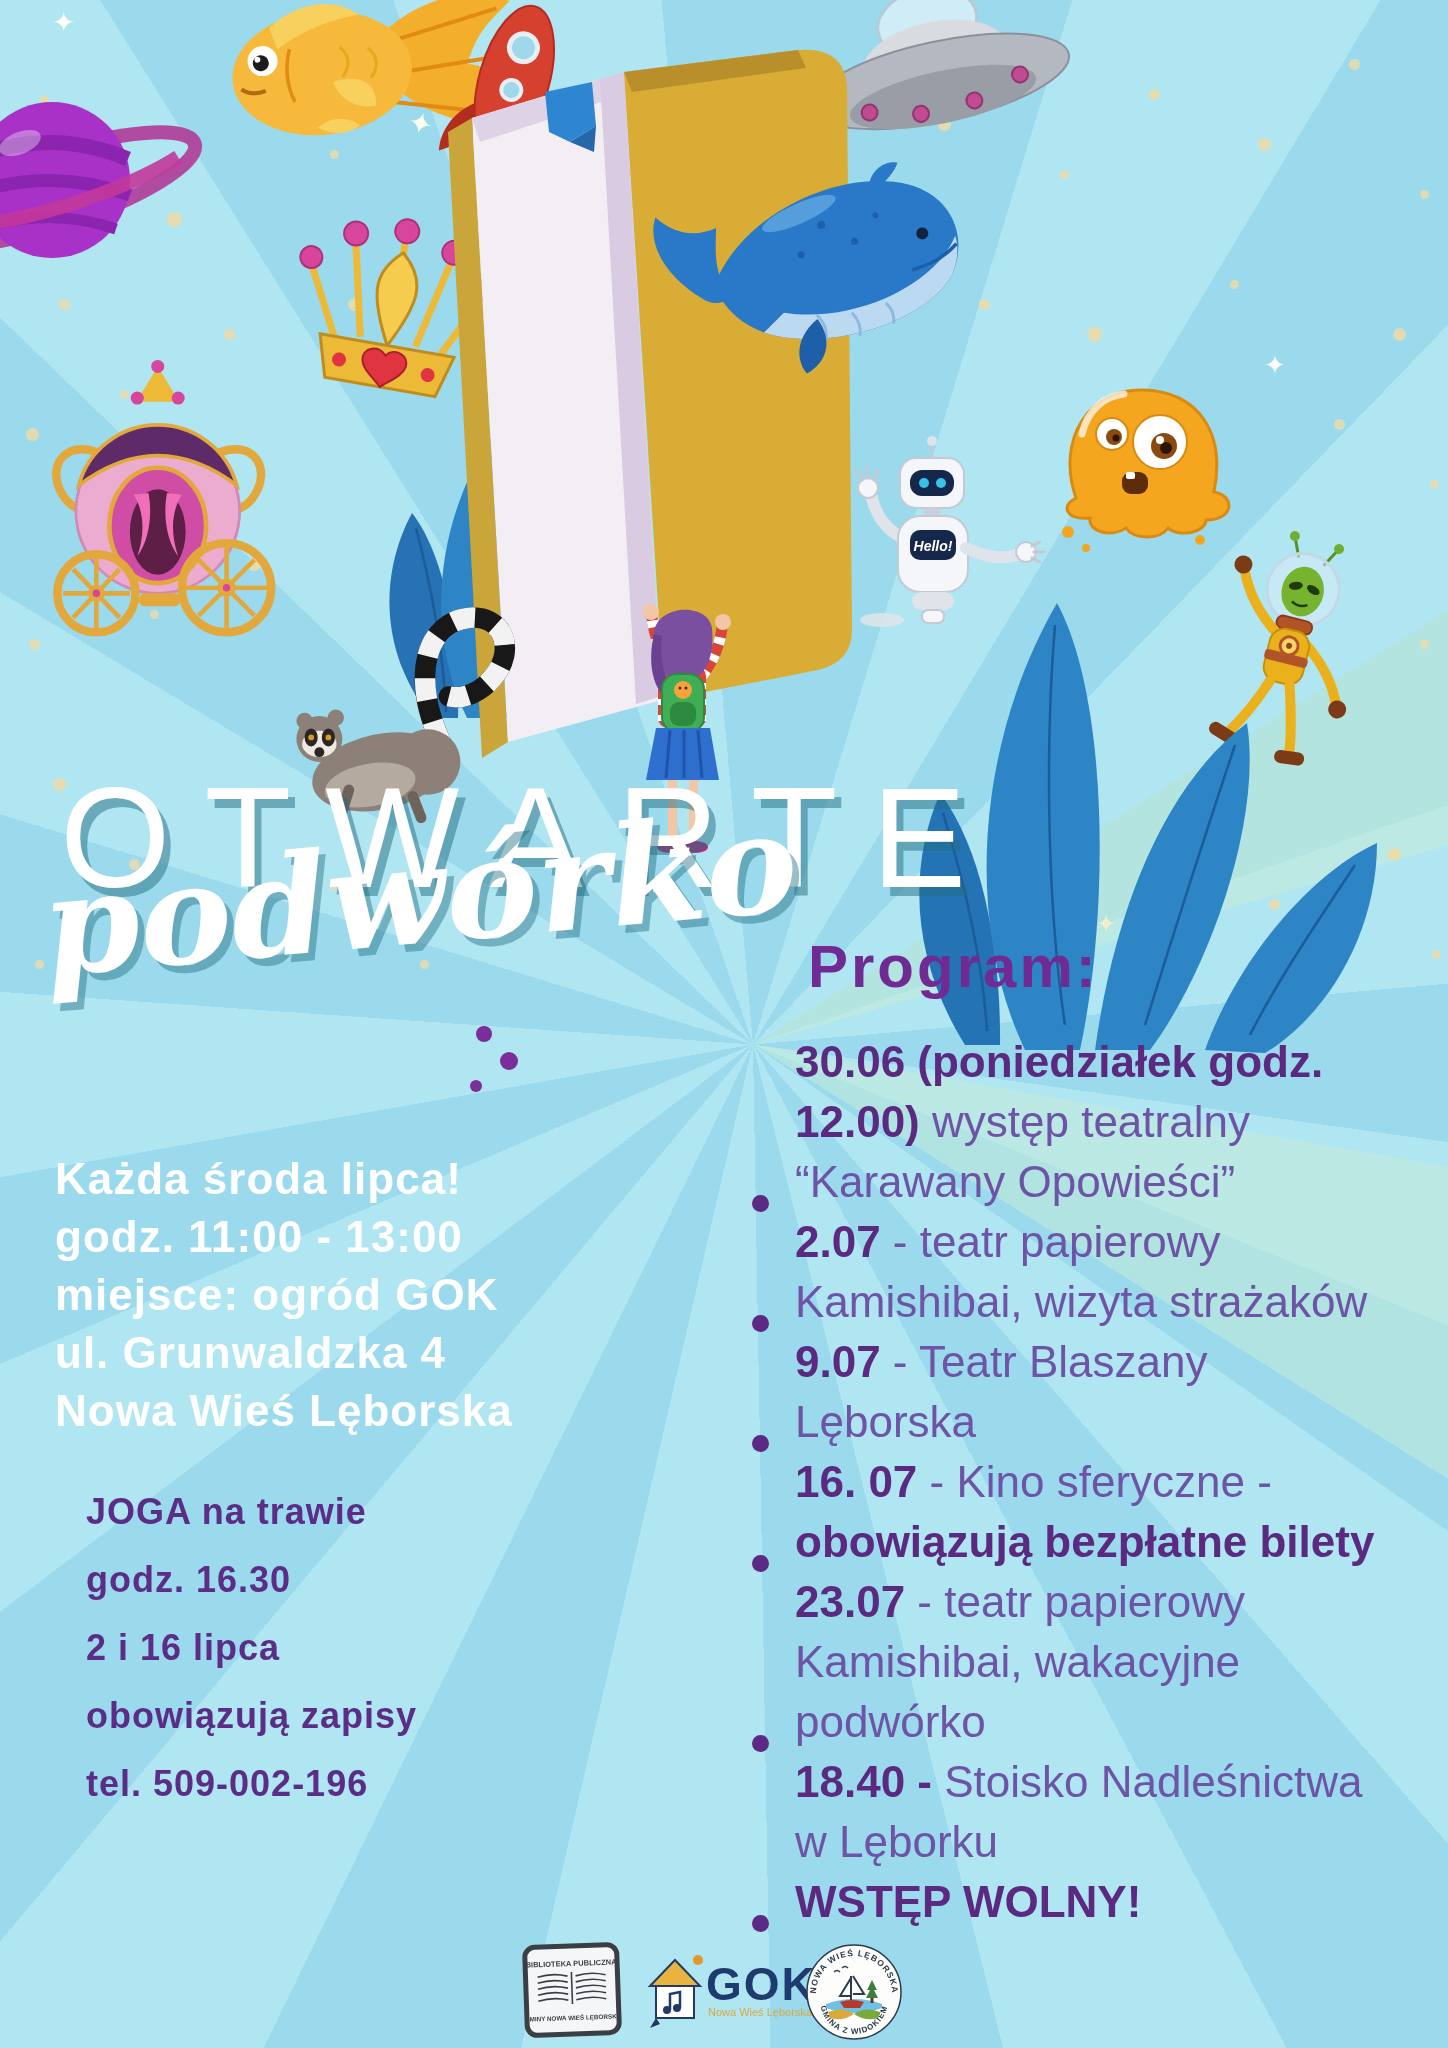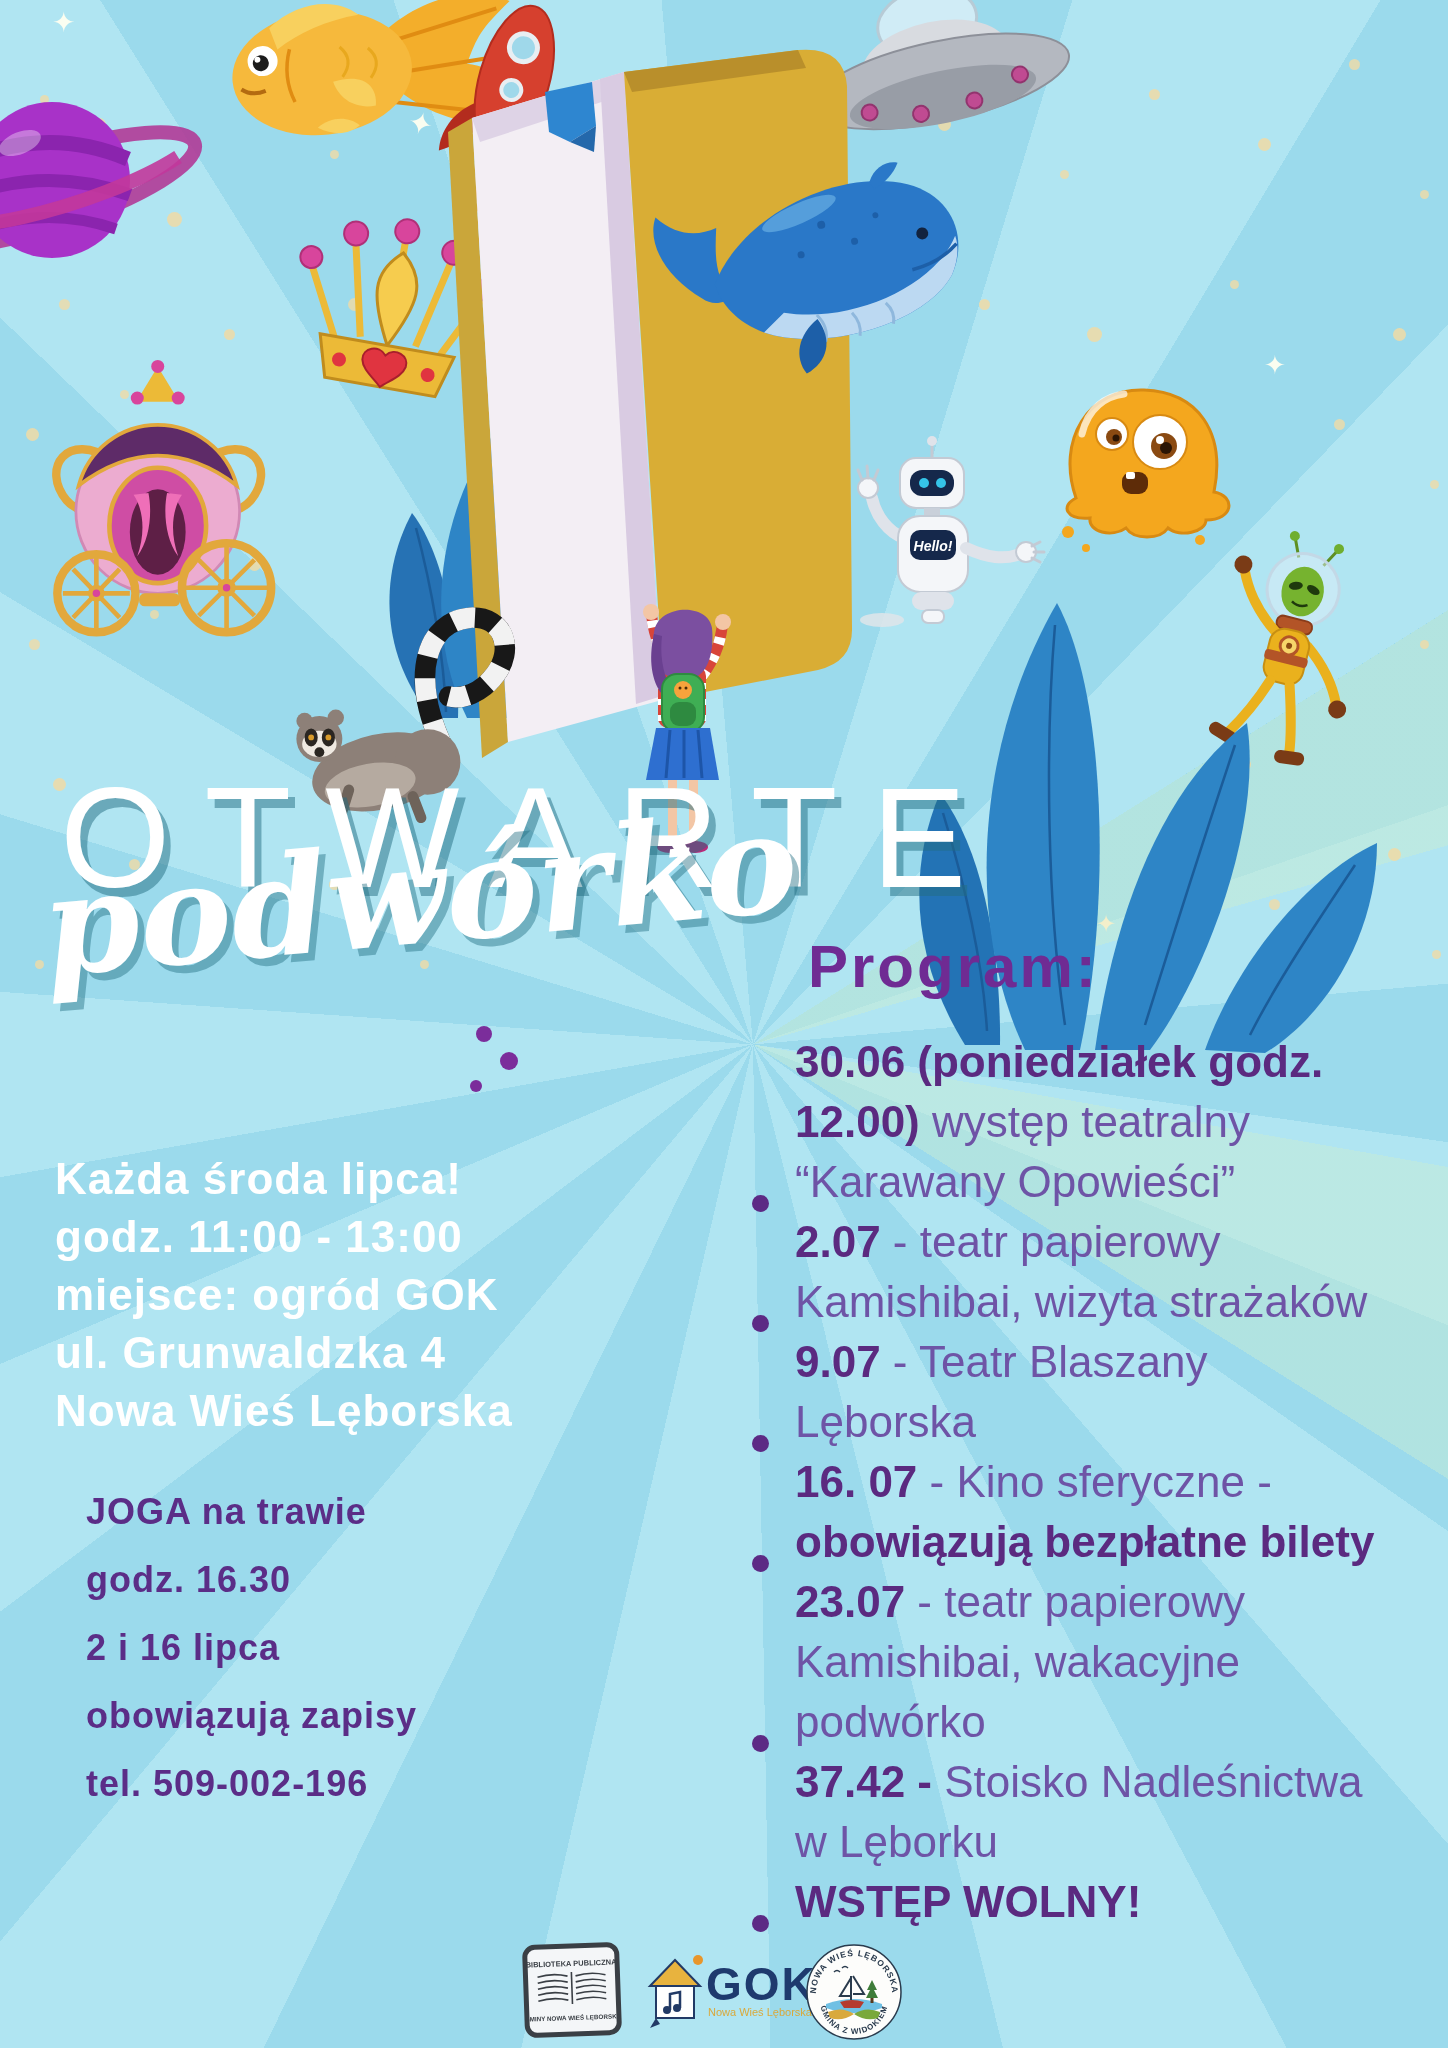--- a/index.html
+++ b/index.html
@@ -410,19 +410,19 @@
         <span class="bullet"></span>
         <div>
           <div class="pline"><span class="b">23.07</span><span class="r"> - teatr papierowy</span></div>
           <div class="pline"><span class="r">Kamishibai, wakacyjne</span></div>
           <div class="pline"><span class="r">podwórko</span></div>
         </div>
       </div>
       <div class="program-item">
         <span class="bullet"></span>
         <div>
-          <div class="pline"><span class="b">37.42 - </span><span class="r">Stoisko Nadleśnictwa</span></div>
+          <div class="pline"><span class="b">18.40 - </span><span class="r">Stoisko Nadleśnictwa</span></div>
           <div class="pline"><span class="r">w Lęborku</span></div>
           <div class="pline"><span class="b">WSTĘP WOLNY!</span></div>
         </div>
       </div>
     </div>
 </div>
 
 </body></html>

